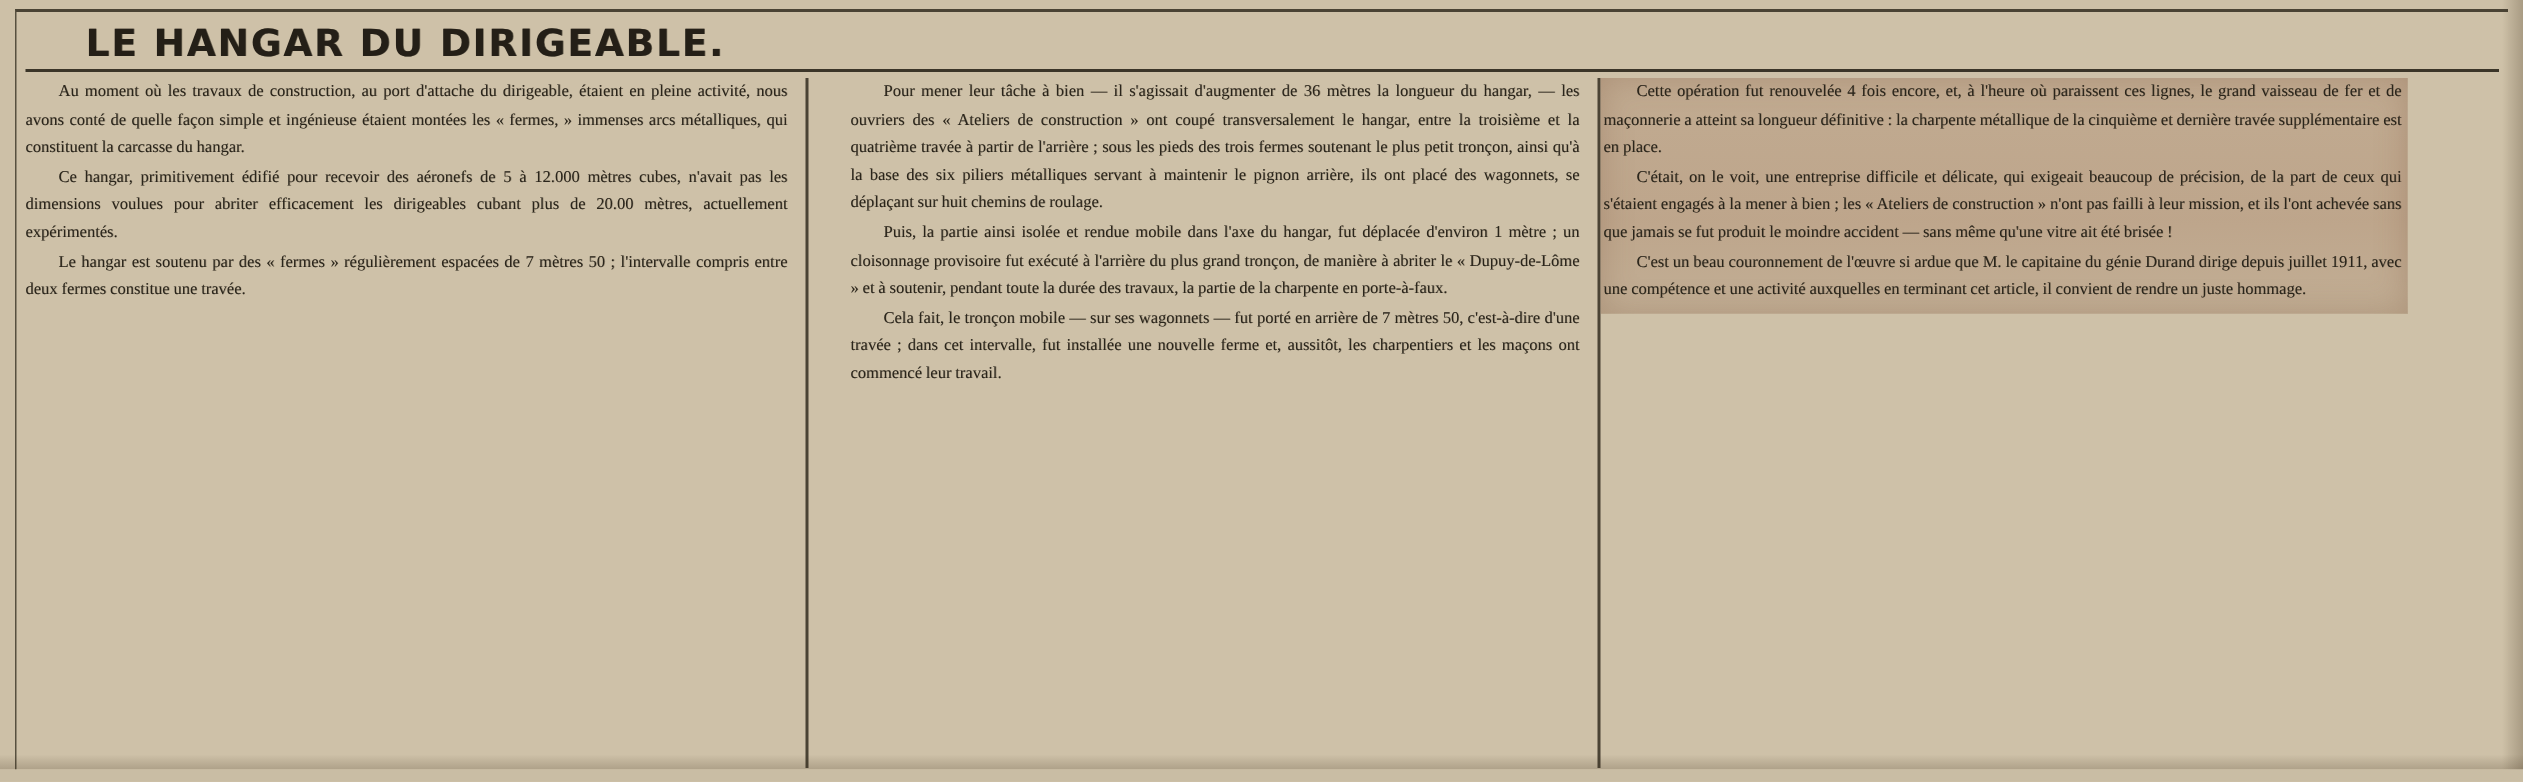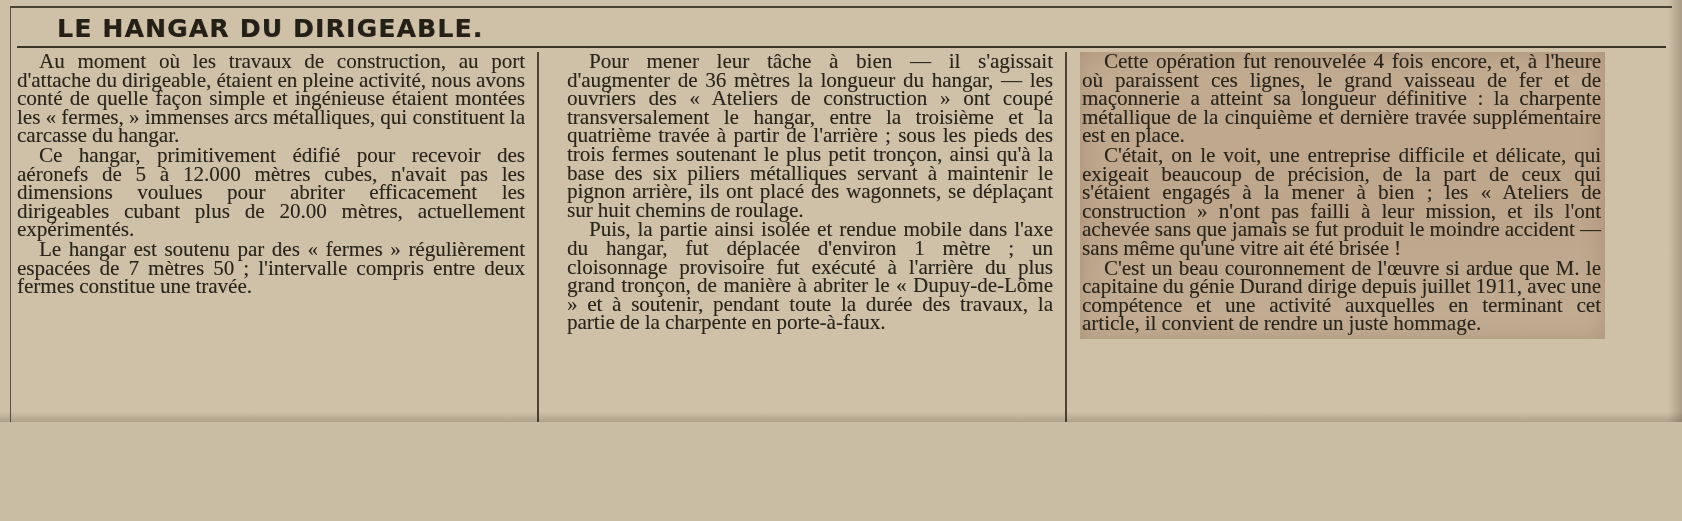--- a/index.html
+++ b/index.html
@@ -6,21 +6,21 @@
     margin: 0;
     padding: 0;
     background: #c9bda4;
   }
   body {
     font-family: "Liberation Serif", serif;
   }
   #page {
     position: relative;
     width: 1682px;
-    height: 422px;
+    height: 513px;
     background: #cdc0a7;
     overflow: hidden;
   }
   
   #paper-texture {
     position: absolute;
     inset: 0;
     background:
       repeating-linear-gradient(90deg, rgba(0,0,0,0.018) 0 1px, rgba(255,255,255,0.012) 1px 3px),
       repeating-linear-gradient(0deg, rgba(0,0,0,0.016) 0 1px, rgba(255,255,255,0.010) 1px 4px),
@@ -56,21 +56,21 @@
     height: 2px;
     background: #3b3528;
     margin: 1px 0 4px 0;
   }
   #columns {
     display: flex;
     height: 460px;
   }
   .col {
     box-sizing: border-box;
-    font-size: 21px;
+    font-size: 11px;
     line-height: 18.6px;
     color: #2a251b;
     text-align: justify;
     hyphens: auto;
     -webkit-hyphens: auto;
     word-spacing: -0.2px;
     text-shadow: 0.4px 0.3px 0 rgba(60,50,35,0.35);
   }
   .col p {
     margin: 0 0 0 0;
@@ -79,21 +79,20 @@
   .col p + p { margin-top: 1px; }
   #col1 { width: 520px; padding-right: 12px; }
   #col2 {
     width: 528px;
     padding-left: 28px;
     padding-right: 12px;
     border-left: 2px solid #4a4334;
   }
   #col3 {
     width: 540px;
-    padding-left: 13px;
     border-left: 2px solid #4a4334;
   }
   #col3 .stained {
     background: linear-gradient(180deg, rgba(163,120,92,0.30) 0%, rgba(158,112,84,0.34) 60%, rgba(150,108,80,0.22) 100%);
     box-shadow: inset 0 0 22px rgba(120,80,55,0.28);
     padding: 0 4px 6px 2px;
   }
   .edge-shadow {
     position: absolute;
     pointer-events: none;
@@ -122,20 +121,21 @@
 
       <div class="col" id="col1">
         <p>Au moment où les travaux de construction, au port d'attache du dirigeable, étaient en pleine activité, nous avons conté de quelle façon simple et ingénieuse étaient montées les « fermes, » immenses arcs métalliques, qui constituent la carcasse du hangar.</p>
         <p>Ce hangar, primitivement édifié pour recevoir des aéronefs de 5 à 12.000 mètres cubes, n'avait pas les dimensions voulues pour abriter efficacement les dirigeables cubant plus de 20.00 mètres, actuellement expérimentés.</p>
         <p>Le hangar est soutenu par des « fermes » régulièrement espacées de 7 mètres 50 ; l'intervalle compris entre deux fermes constitue une travée.</p>
       </div>
 
       <div class="col" id="col2">
         <p>Pour mener leur tâche à bien — il s'agissait d'augmenter de 36 mètres la longueur du hangar, — les ouvriers des « Ateliers de construction » ont coupé transversalement le hangar, entre la troisième et la quatrième travée à partir de l'arrière ; sous les pieds des trois fermes soutenant le plus petit tronçon, ainsi qu'à la base des six piliers métalliques servant à maintenir le pignon arrière, ils ont placé des wagonnets, se déplaçant sur huit chemins de roulage.</p>
         <p>Puis, la partie ainsi isolée et rendue mobile dans l'axe du hangar, fut déplacée d'environ 1 mètre ; un cloisonnage provisoire fut exécuté à l'arrière du plus grand tronçon, de manière à abriter le « Dupuy-de-Lôme » et à soutenir, pendant toute la durée des travaux, la partie de la charpente en porte-à-faux.</p>
+        <p>Cela fait, le tronçon mobile — sur ses wagonnets — fut porté en arrière de 7 mètres 50, c'est-à-dire d'une travée ; dans cet intervalle, fut installée une nouvelle ferme et, aussitôt, les charpentiers et les maçons ont commencé leur travail.</p>
       </div>
 
       <div class="col" id="col3">
         <div class="stained">
           <p>Cette opération fut renouvelée 4 fois encore, et, à l'heure où paraissent ces lignes, le grand vaisseau de fer et de maçonnerie a atteint sa longueur définitive : la charpente métallique de la cinquième et dernière travée supplémentaire est en place.</p>
           <p>C'était, on le voit, une entreprise difficile et délicate, qui exigeait beaucoup de précision, de la part de ceux qui s'étaient engagés à la mener à bien ; les « Ateliers de construction » n'ont pas failli à leur mission, et ils l'ont achevée sans que jamais se fut produit le moindre accident — sans même qu'une vitre ait été brisée !</p>
           <p>C'est un beau couronnement de l'œuvre si ardue que M. le capitaine du génie Durand dirige depuis juillet 1911, avec une compétence et une activité auxquelles en terminant cet article, il convient de rendre un juste hommage.</p>
         </div>
       </div>
 

